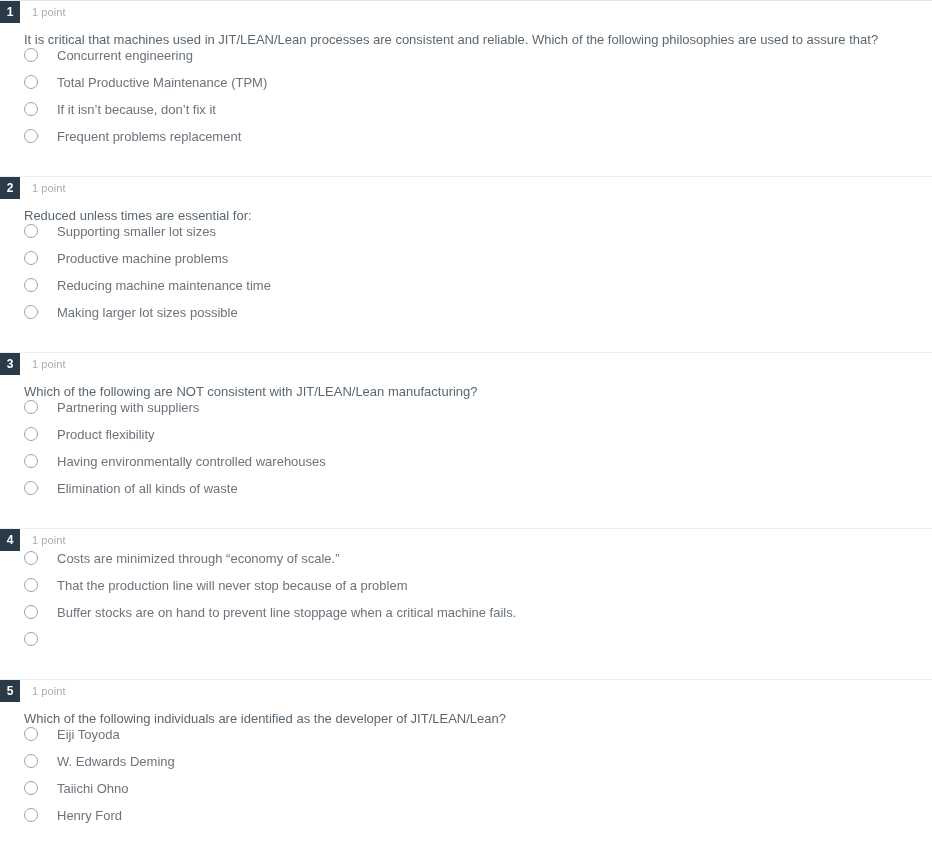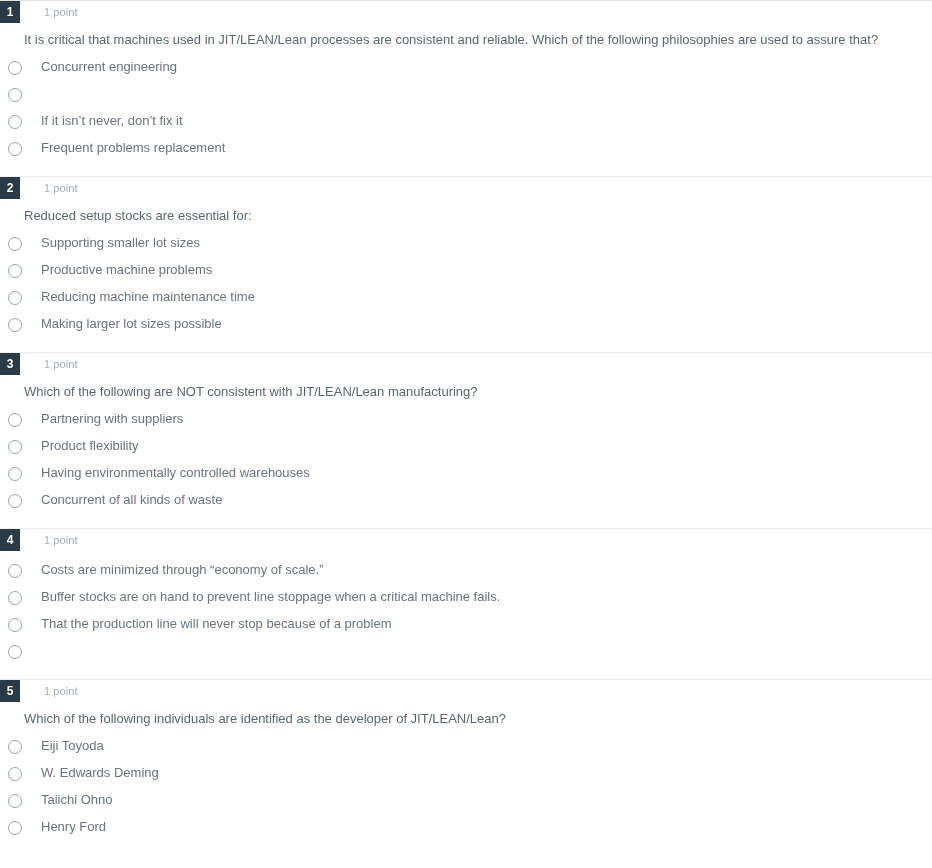--- a/index.html
+++ b/index.html
@@ -60,43 +60,43 @@
     display: flex;
     align-items: center;
     justify-content: center;
     flex: 0 0 auto;
     box-sizing: border-box;
   }
 
   .q-points {
     font-size: 11px;
     color: #a7adb3;
-    margin-left: 24px;
+    margin-left: 12px;
     letter-spacing: 0.1px;
   }
 
   .q-text {
     font-size: 13px;
     line-height: 16px;
     color: #5b6770;
     margin: 9px 0 0 24px;
     padding-right: 8px;
   }
 
   .options {
     margin: 0;
     padding: 0;
     list-style: none;
   }
 
   .option-row {
     display: flex;
-    align-items: flex-end;
+    align-items: flex-start;
     height: 27px;
-    padding-left: 8px;
+    padding-left: 24px;
   }
 
   .radio {
     width: 14px;
     height: 14px;
     border: 1px solid #9aa3ab;
     border-radius: 50%;
     background: #ffffff;
     flex: 0 0 auto;
     box-sizing: border-box;
@@ -129,39 +129,40 @@
       <div class="q-points">1 point</div>
     </div>
     <div class="q-text">It is critical that machines used in JIT/LEAN/Lean processes are consistent and reliable.  Which of the following philosophies are used to assure that?</div>
     <ul class="options">
       <li class="option-row">
         <span class="radio"></span>
         <span class="option-label">Concurrent engineering</span>
       </li>
       <li class="option-row">
         <span class="radio"></span>
-      </li>
-      <li class="option-row">
-        <span class="radio"></span>
-        <span class="option-label">If it isn’t never, don’t fix it</span>
+        <span class="option-label">Total Productive Maintenance (TPM)</span>
+      </li>
+      <li class="option-row">
+        <span class="radio"></span>
+        <span class="option-label">If it isn’t because, don’t fix it</span>
       </li>
       <li class="option-row">
         <span class="radio"></span>
         <span class="option-label">Frequent problems replacement</span>
       </li>
     </ul>
     <div class="q-tail-lg"></div>
   </section>
 
   <section class="question-block">
     <div class="q-header">
       <div class="q-badge">2</div>
       <div class="q-points">1 point</div>
     </div>
-    <div class="q-text">Reduced setup stocks are essential for:</div>
+    <div class="q-text">Reduced unless times are essential for:</div>
     <ul class="options">
       <li class="option-row">
         <span class="radio"></span>
         <span class="option-label">Supporting smaller lot sizes</span>
       </li>
       <li class="option-row">
         <span class="radio"></span>
         <span class="option-label">Productive machine problems</span>
       </li>
       <li class="option-row">
@@ -190,46 +191,46 @@
       <li class="option-row">
         <span class="radio"></span>
         <span class="option-label">Product flexibility</span>
       </li>
       <li class="option-row">
         <span class="radio"></span>
         <span class="option-label">Having environmentally controlled warehouses</span>
       </li>
       <li class="option-row">
         <span class="radio"></span>
-        <span class="option-label">Concurrent of all kinds of waste</span>
+        <span class="option-label">Elimination of all kinds of waste</span>
       </li>
     </ul>
     <div class="q-tail-lg"></div>
   </section>
 
   <section class="question-block">
     <div class="q-header">
       <div class="q-badge">4</div>
       <div class="q-points">1 point</div>
     </div>
     <ul class="options">
       <li class="option-row">
         <span class="radio"></span>
         <span class="option-label">Costs are minimized through “economy of scale.”</span>
       </li>
       <li class="option-row">
         <span class="radio"></span>
+        <span class="option-label">That the production line will never stop because of a problem</span>
+      </li>
+      <li class="option-row">
+        <span class="radio"></span>
         <span class="option-label">Buffer stocks are on hand to prevent line stoppage when a critical machine fails.</span>
       </li>
       <li class="option-row">
         <span class="radio"></span>
-        <span class="option-label">That the production line will never stop because of a problem</span>
-      </li>
-      <li class="option-row">
-        <span class="radio"></span>
       </li>
     </ul>
     <div class="q-tail-lg"></div>
   </section>
 
   <section class="question-block">
     <div class="q-header">
       <div class="q-badge">5</div>
       <div class="q-points">1 point</div>
     </div>

